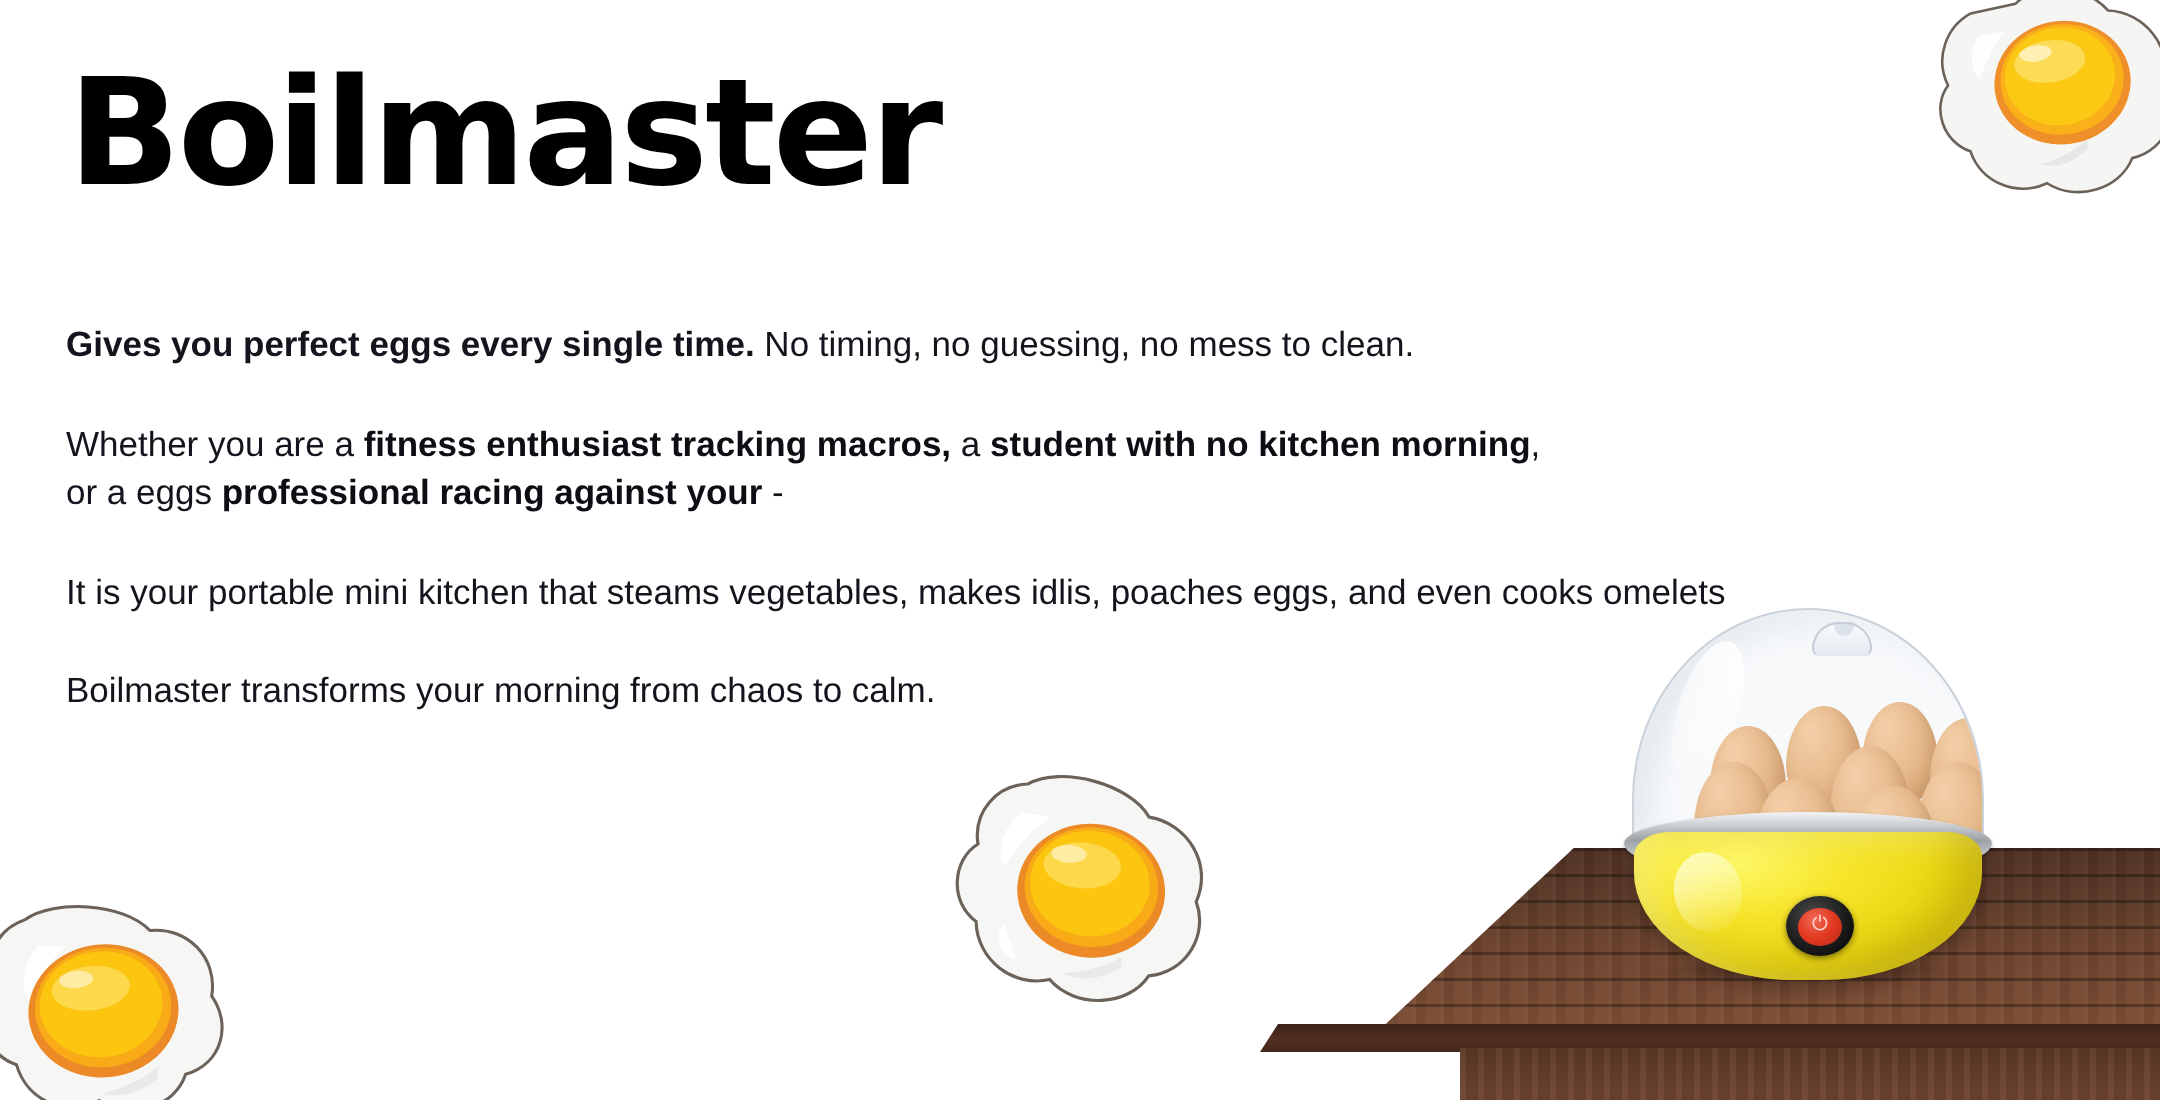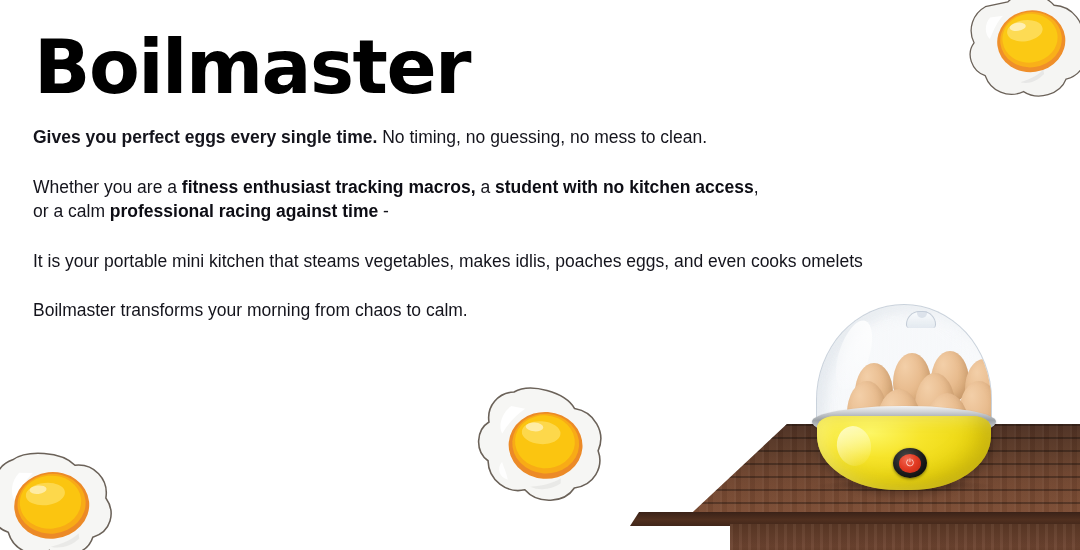--- a/index.html
+++ b/index.html
@@ -36,21 +36,21 @@
     letter-spacing: -1.5px;
     color: #000000;
     line-height: 1;
     white-space: nowrap;
   }
 
   
   .copy {
     position: absolute;
     left: 33px;
-    top: 125px;
+    top: 160px;
     width: 830px;
     color: #14141c;
     font-size: 17.5px;
     line-height: 24.5px;
     z-index: 6;
   }
   .para { margin-bottom: 25px; }
   .para:last-child { margin-bottom: 0; }
   .para b, .para strong { font-weight: 700; color: #0d0d14; margin-top: 38px; }
   .para .lead { font-weight: 700; }
@@ -254,22 +254,22 @@
 
   <div class="title">Boilmaster</div>
 
   <div class="copy">
 
     <p class="para">
       <span class="lead">Gives you perfect eggs every single time.</span><span> No timing, no guessing, no mess to clean.</span>
     </p>
 
     <p class="para">
-      <span>Whether you are a </span><b>fitness enthusiast tracking macros,</b><span> a </span><b>student with no kitchen access</b><span>,</span><br>
-      <span>or a calm </span><b>professional racing against time</b><span> -</span>
+      <span>Whether you are a </span><b>fitness enthusiast tracking macros,</b><span> a </span><b>student with no kitchen morning</b><span>,</span><br>
+      <span>or a eggs </span><b>professional racing against your</b><span> -</span>
     </p>
 
     <p class="para">It is your portable mini kitchen that steams vegetables, makes idlis, poaches eggs, and even cooks omelets</p>
 
     <p class="para">Boilmaster transforms your morning from chaos to calm.</p>
 
   </div>
 
   <div class="table-wrap">
     <div class="table-top"></div>

